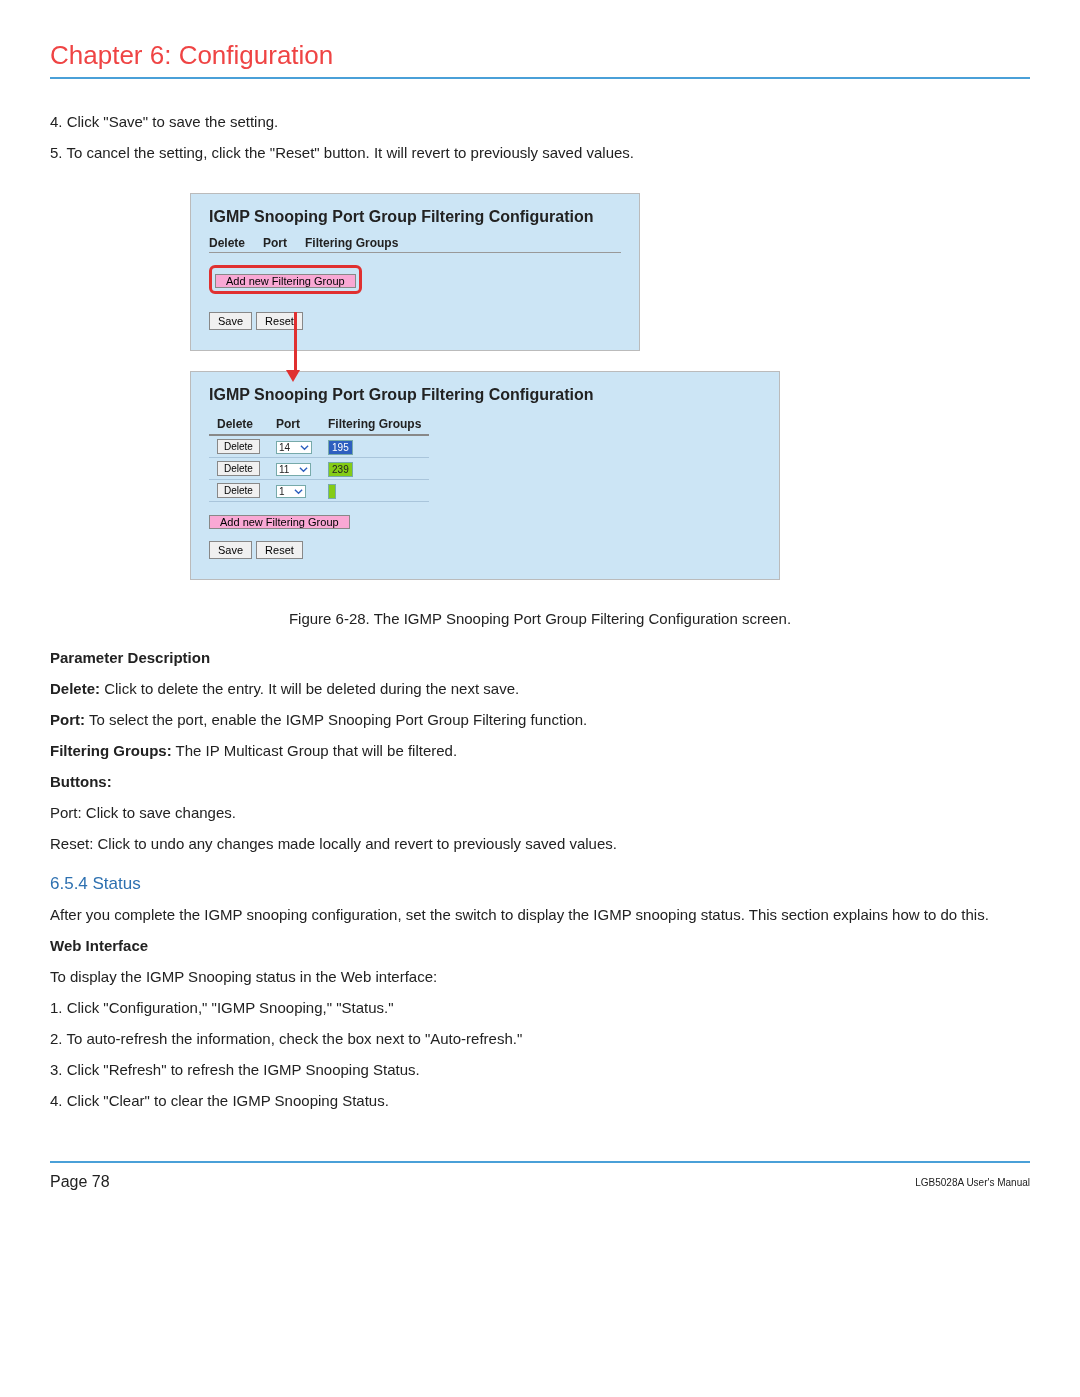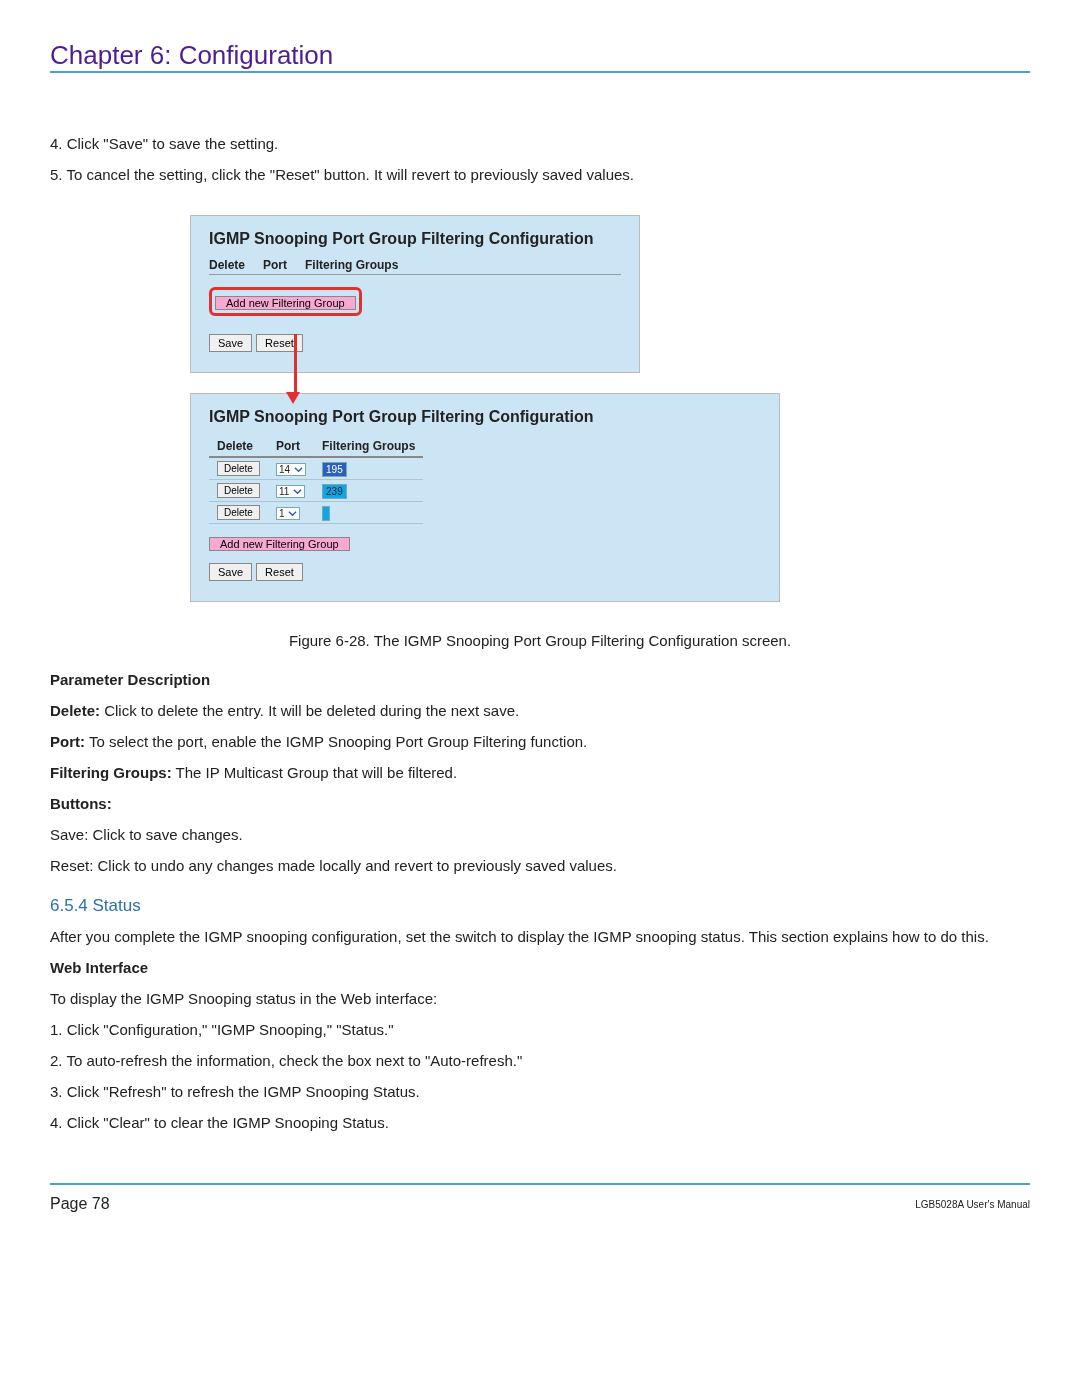--- a/index.html
+++ b/index.html
@@ -8,23 +8,24 @@
     background: #fff;
     color: #222;
     width: 1080px;
     margin: 0 auto;
     padding: 40px 50px 30px 50px;
     font-size: 15px;
   }
   .chapter-title {
     font-size: 26px;
     font-weight: 400;
-    color: #4c1d95;
+    color: #ef4444;
     border-bottom: 2px solid #4aa0d8;
-    margin-bottom: 60px;
+    padding-bottom: 6px;
+    margin-bottom: 32px;
   }
   .body-text {
     margin: 10px 0;
     line-height: 1.4;
   }
   .figure-area {
     margin: 30px 0 20px 140px;
   }
   .panel-top, .panel-bottom {
     background: #cce5f5;
@@ -109,28 +110,28 @@
     padding: 1px 6px;
     cursor: pointer;
   }
   .mini-select {
     font-size: 10px;
     border: 1px solid #7aa;
     background: #fff;
     padding: 0 2px;
     display: inline-flex;
     align-items: center;
-    gap: 4px;
+    gap: 10px;
     cursor: pointer;
   }
   .mini-select svg { width: 9px; height: 9px; }
   .mini-input {
     font-size: 10px;
     border: 1px solid #7aa;
-    background: #0ea5e9;
+    background: #84cc16;
     padding: 1px 3px;
     width: 80px;
     text-align: right;
   }
   .mini-input.sel { background: #2d5fbf; color: #fff; }
   .caption {
     text-align: center;
     font-size: 15px;
     margin: 30px 0 20px 0;
   }
@@ -255,21 +256,21 @@
   <span class="bold">Delete:</span><span> Click to delete the entry. It will be deleted during the next save.</span>
 </p>
 <p class="body-text">
   <span class="bold">Port:</span><span> To select the port, enable the IGMP Snooping Port Group Filtering function.</span>
 </p>
 <p class="body-text">
   <span class="bold">Filtering Groups:</span><span> The IP Multicast Group that will be filtered.</span>
 </p>
 
 <p class="body-text bold">Buttons:</p>
-<p class="body-text">Save: Click to save changes.</p>
+<p class="body-text">Port: Click to save changes.</p>
 <p class="body-text">Reset: Click to undo any changes made locally and revert to previously saved values.</p>
 
 <div class="section-sub">6.5.4 Status</div>
 <p class="body-text">After you complete the IGMP snooping configuration, set the switch to display the IGMP snooping status. This section explains how to do this.</p>
 
 <p class="body-text bold">Web Interface</p>
 <p class="body-text">To display the IGMP Snooping status in the Web interface:</p>
 <p class="body-text">1. Click "Configuration," "IGMP Snooping," "Status."</p>
 <p class="body-text">2. To auto-refresh the information, check the box next to "Auto-refresh."</p>
 <p class="body-text">3. Click "Refresh" to refresh the IGMP Snooping Status.</p>

